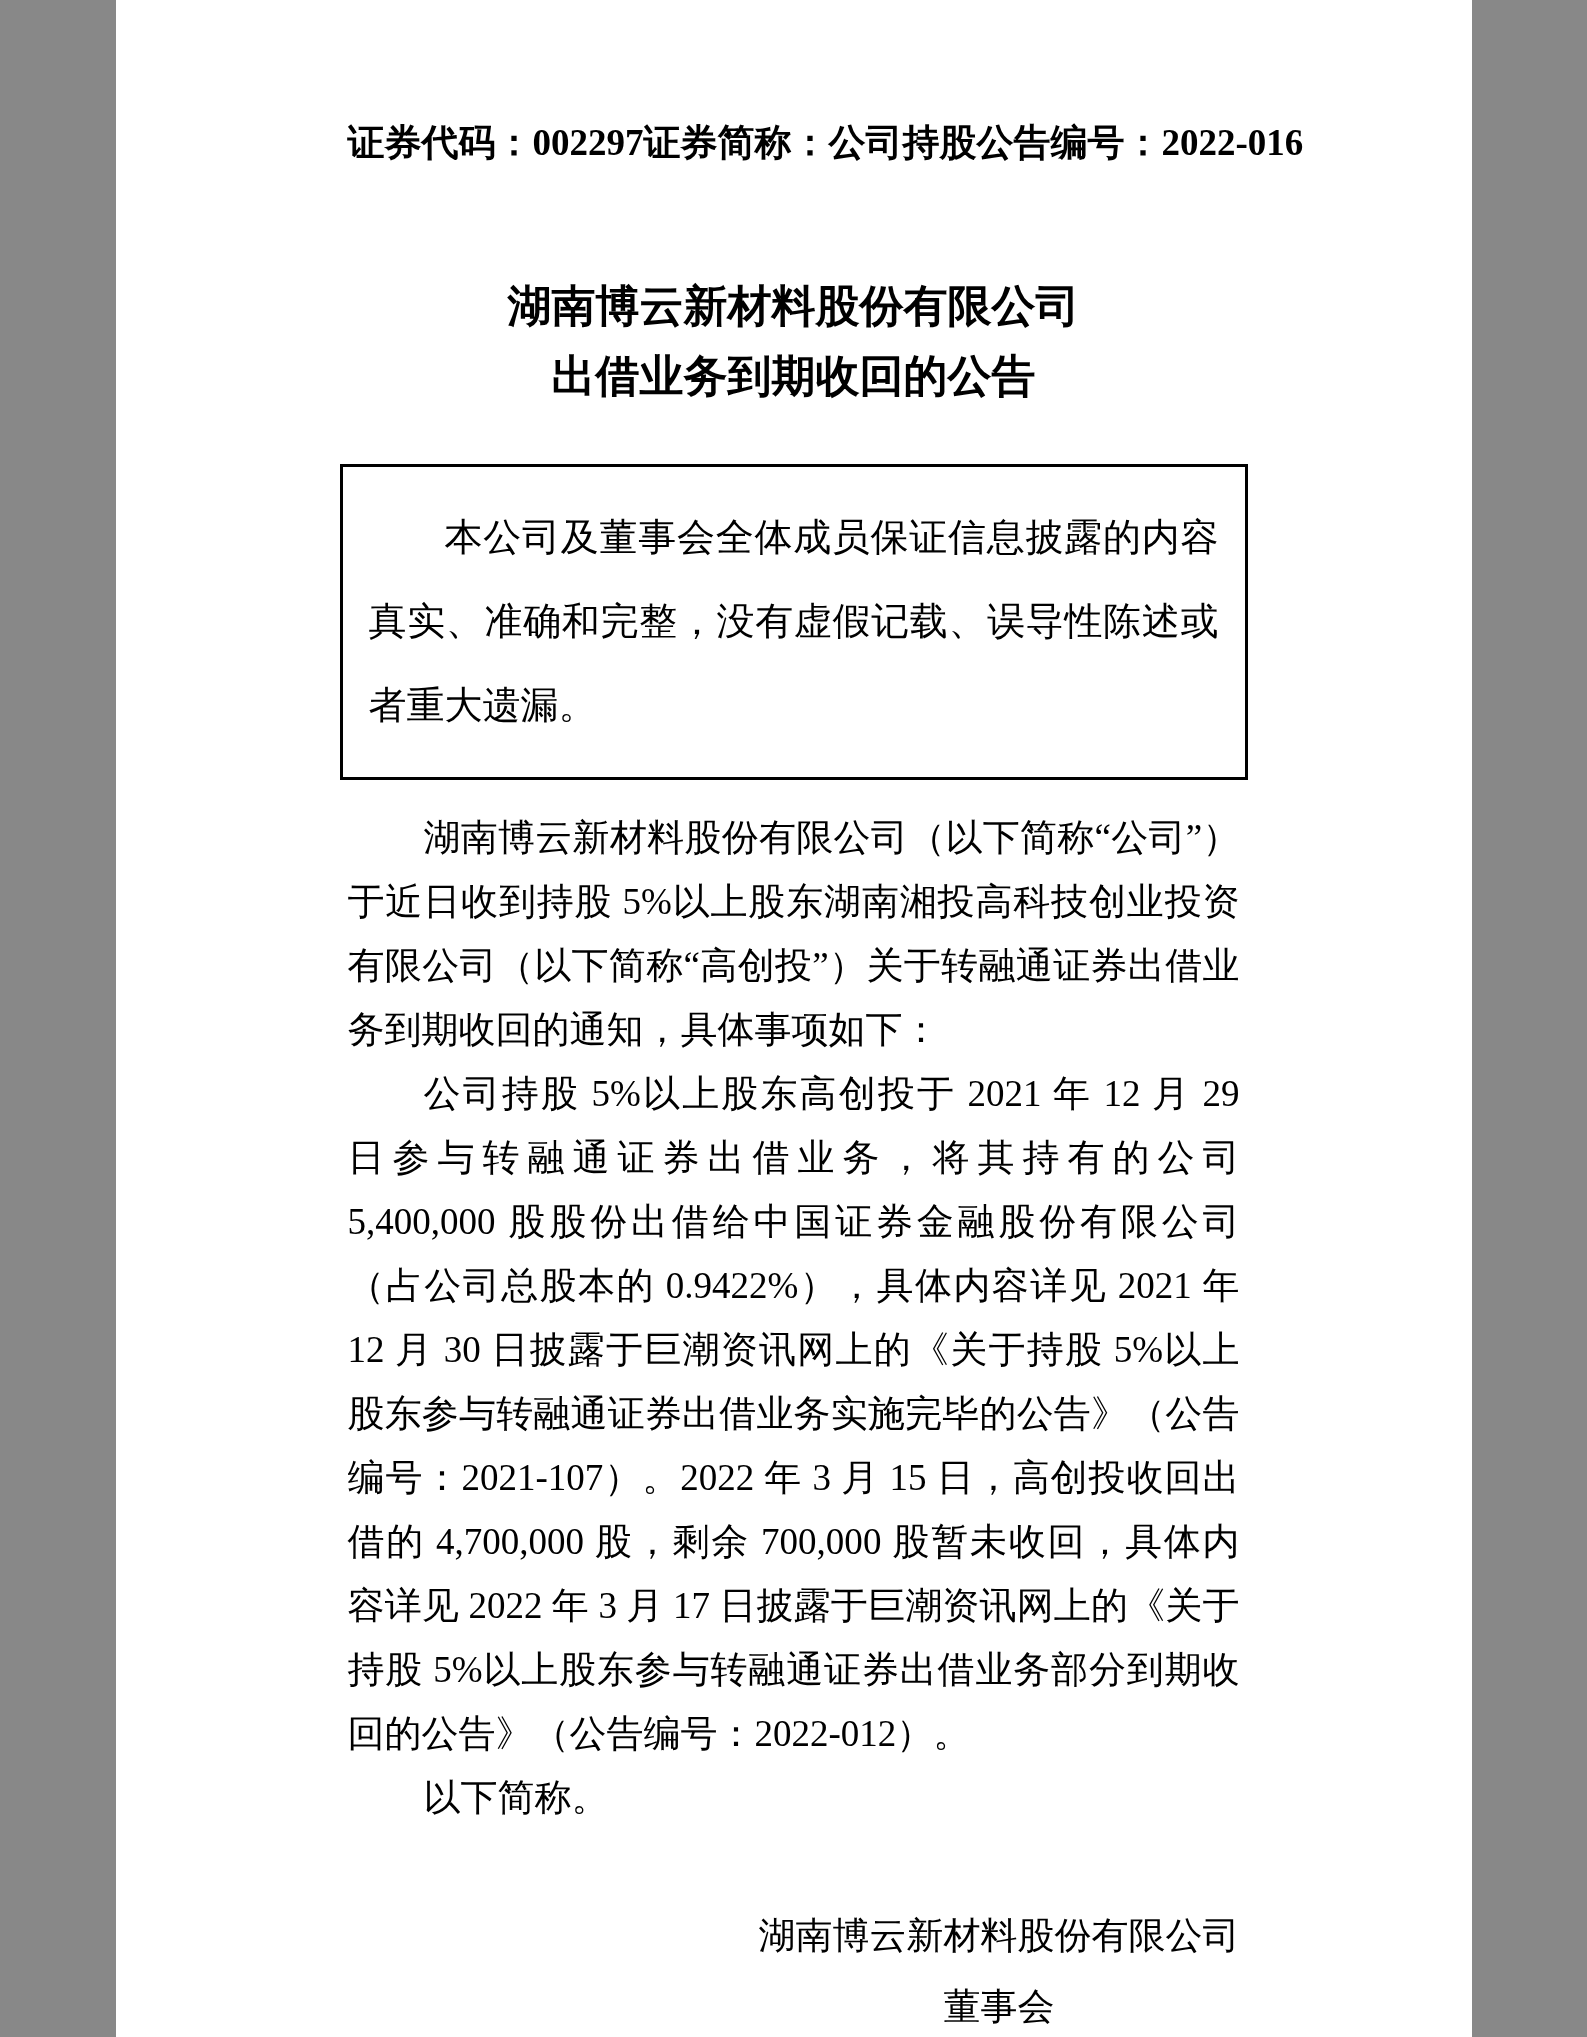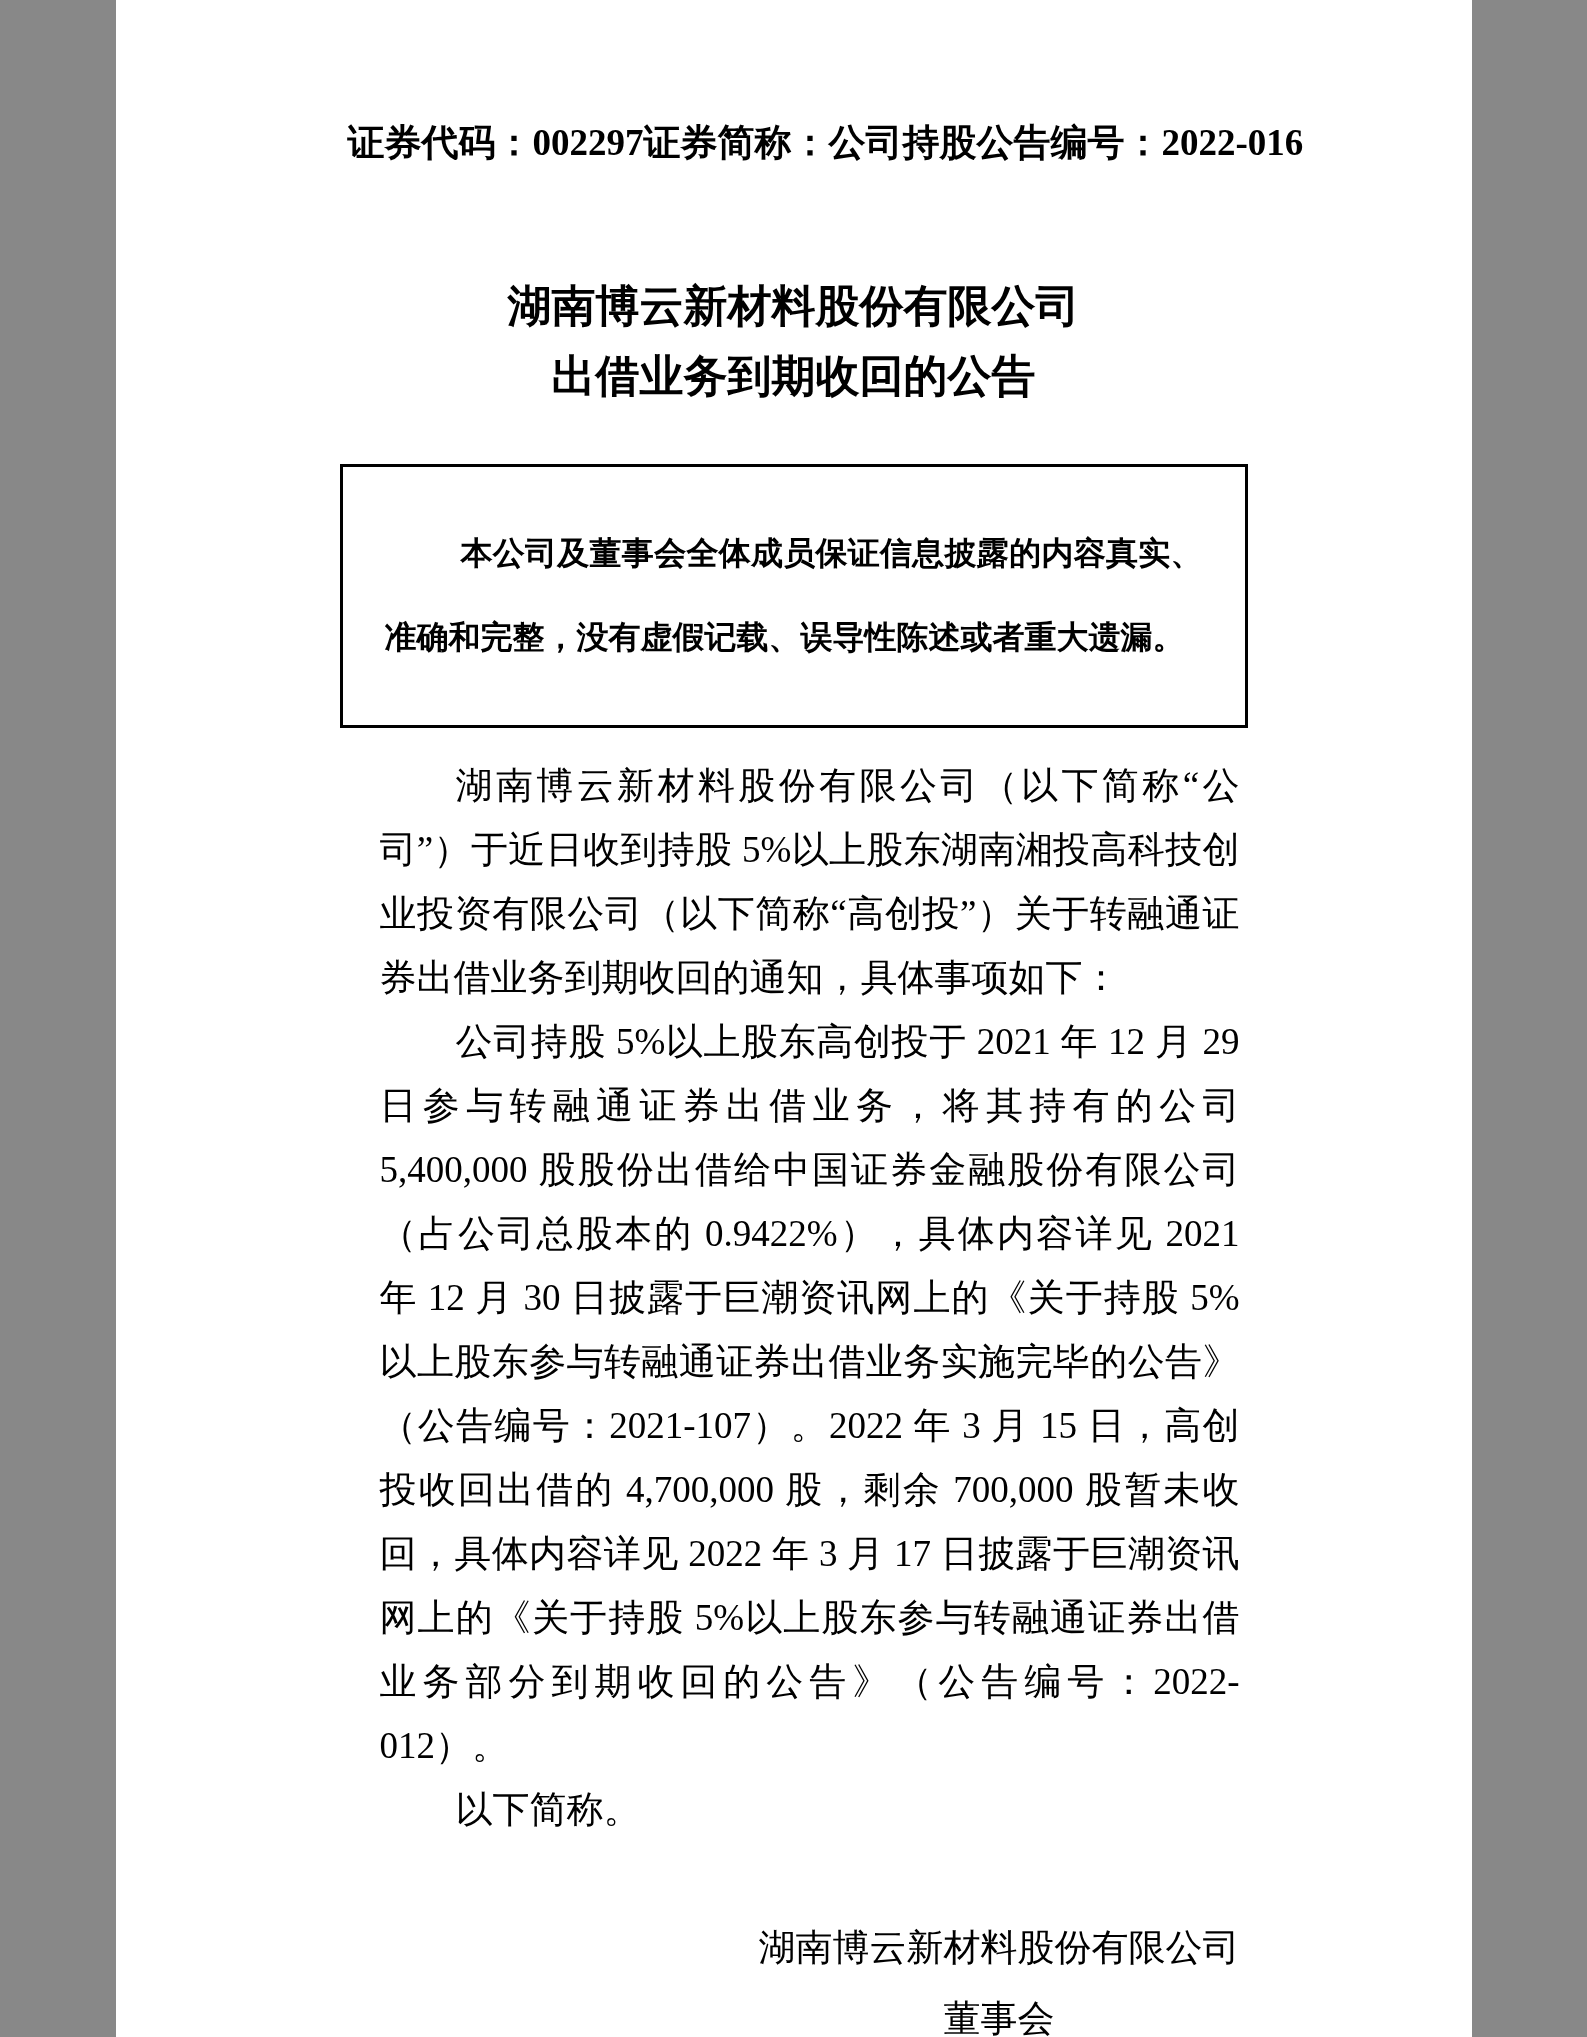--- a/index.html
+++ b/index.html
@@ -15,28 +15,28 @@
   }
   .doc-title{
     margin-top:104px;text-align:center;font-weight:bold;
     font-size:44px;line-height:70px;
   }
   .disclaimer-box{
     margin:52px -8px 0 -8px;border:3px solid #000;
     padding:28px 26px 30px 26px;box-sizing:border-box;
   }
   .disclaimer-box p{
-    margin:16px;font-size:32px;font-weight:bold;line-height:84px;
+    margin:0;font-size:38px;font-weight:normal;line-height:84px;
     text-align:justify;text-indent:76px;
   }
   .body-text p{
     margin:0;font-size:37px;line-height:64px;
     text-align:justify;text-indent:76px;
   }
-  .body-text{margin-top:26px;margin-left:32px;}
+  .body-text{margin-top:26px;}
   .closing{margin-top:60px;}
   .signature{
     margin-top:70px;float:right;text-align:center;
     font-size:37px;line-height:71px;
   }
   .signature div{white-space:nowrap;}
 </style>
 </head>
 <body>
 

